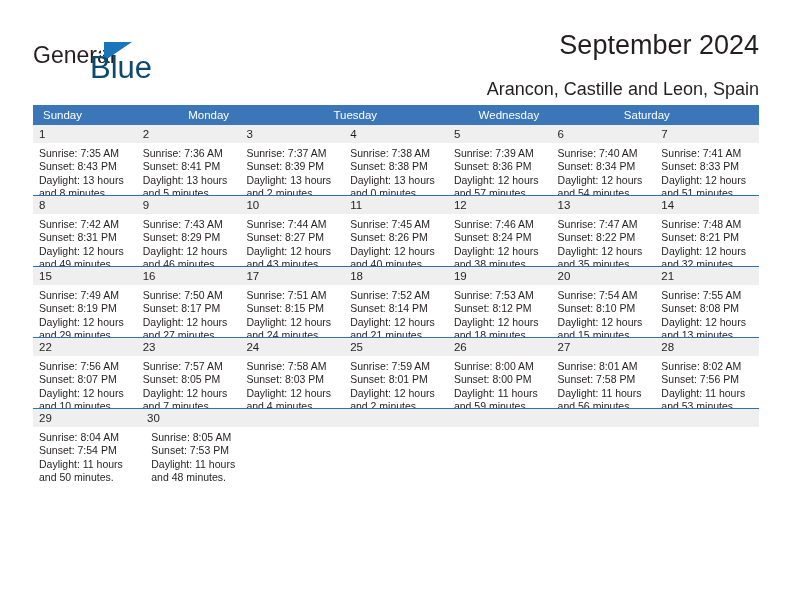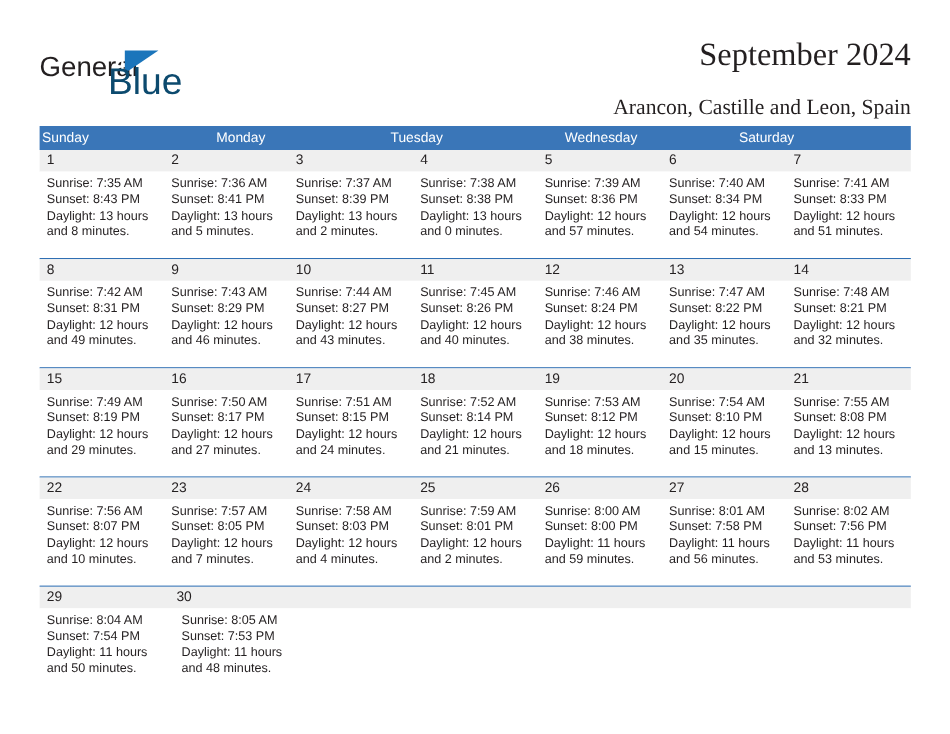--- a/index.html
+++ b/index.html
@@ -73,21 +73,20 @@
     width: 2px;
     height: 22px;
     background: #ffffff;
   }
 
   .title-block {
     position: absolute;
     right: 0;
     top: 0;
     text-align: right;
-    font-family: Liberation Serif, serif;
   }
   .cal-title {
     font-size: 27px;
     color: #231f20;
     line-height: 34px;
     white-space: nowrap;
   }
   .cal-subtitle {
     font-size: 18px;
     color: #231f20;
@@ -107,21 +106,21 @@
   .weekday-header {
     display: flex;
     background: #3a76b8;
     height: 20px;
   }
   .weekday-cell {
     flex: 1 1 0;
     color: #ffffff;
     font-size: 11.5px;
     line-height: 20px;
-    padding-left: 2px;
+    padding-left: 10px;
     box-sizing: border-box;
     white-space: nowrap;
   }
 
   .week-row {
     position: relative;
     border-top: 1.5px solid #2f6fb3;
   }
   .week-row:first-of-type {
     border-top: none;
@@ -135,21 +134,21 @@
     flex: 1 1 0;
     font-size: 11.5px;
     color: #231f20;
     line-height: 18px;
     padding-left: 6px;
     box-sizing: border-box;
   }
   .detail-band {
     display: flex;
     background: #ffffff;
-    height: 72px;
+    height: 52px;
   }
   .detail-cell {
     flex: 1 1 0;
     padding: 4px 6px 0 6px;
     box-sizing: border-box;
   }
   .detail-line {
     font-size: 10.5px;
     color: #231f20;
     line-height: 13.4px;

